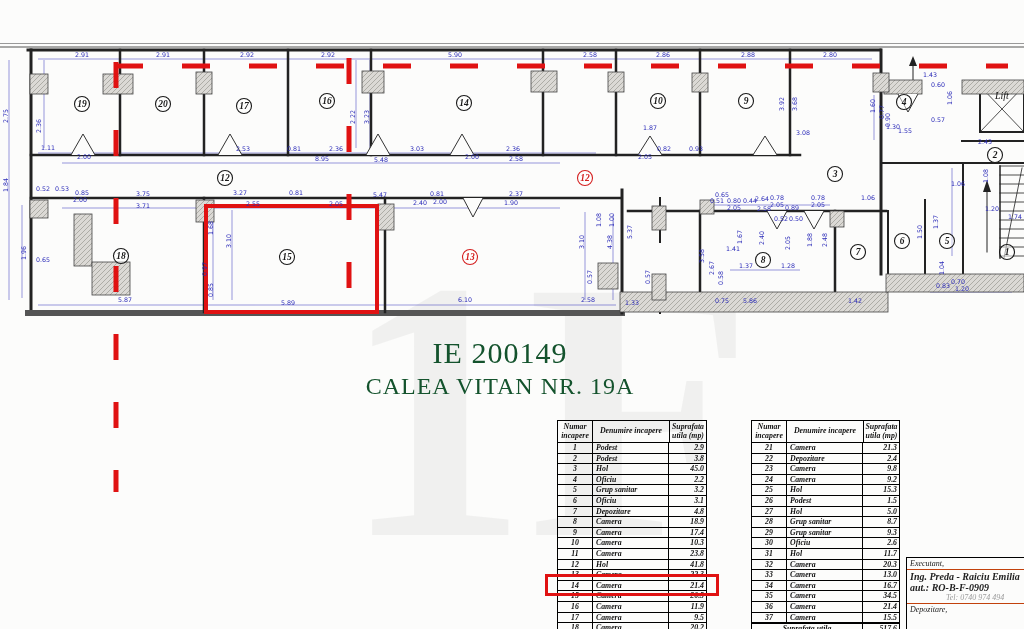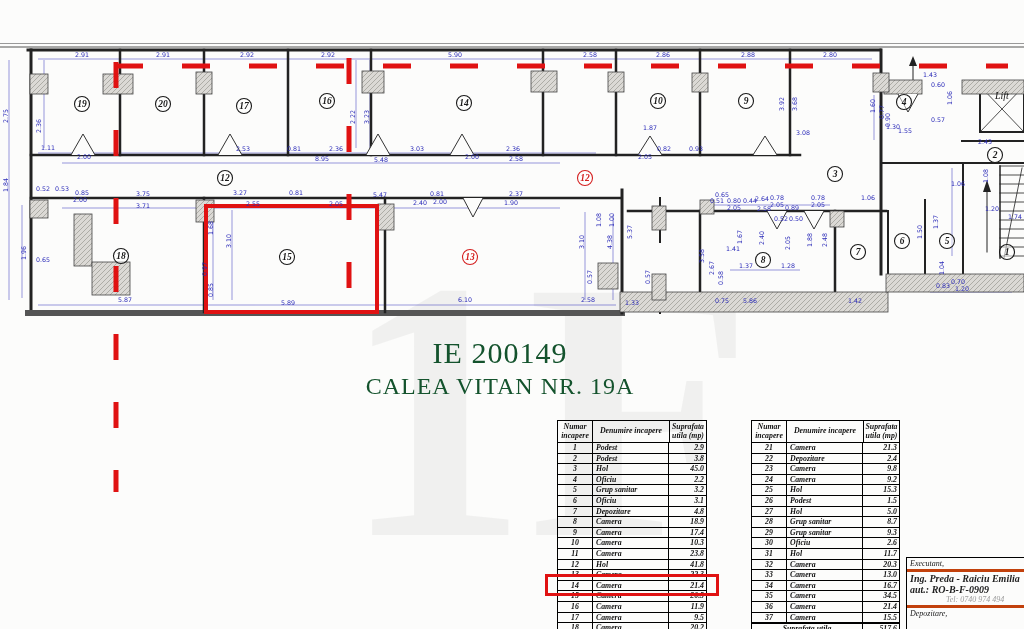--- a/index.html
+++ b/index.html
@@ -27,21 +27,21 @@
   .c1{width:76px;padding-left:3px;border-right:1px solid #000;box-sizing:border-box;}
   .c2{flex:1;text-align:right;padding-right:2px;}
   .rtable .ft{display:flex;height:10.5px;border-top:1px solid #000;}
   .ft .fl{width:110px;text-align:center;border-right:1px solid #000;}
   .ft .fv{flex:1;text-align:right;padding-right:2px;}
   #rowhl{position:absolute;left:545px;top:574px;width:168px;height:16px;
          border:3px solid #e01212;pointer-events:none;}
   
   #exec{position:absolute;left:906px;top:557px;width:117px;height:75px;border:1px solid #000;
         background:#fcfcfb;font:italic 8px "Liberation Serif",serif;color:#222;}
-  #exec .sec{padding:1px 3px;border-bottom:3px solid #c2410c;}
+  #exec .sec{padding:1px 3px;border-bottom:1px solid #c2410c;}
   #exec .b{font-weight:bold;font-size:10px;}
   #exec .tel{color:#9a9a9a;margin-left:36px;}
 </style>
 </head>
 <body>
 
 <div id="stage">
 
   <svg id="plan-svg" width="1024" height="629" viewBox="0 0 1024 629">
     <defs>

